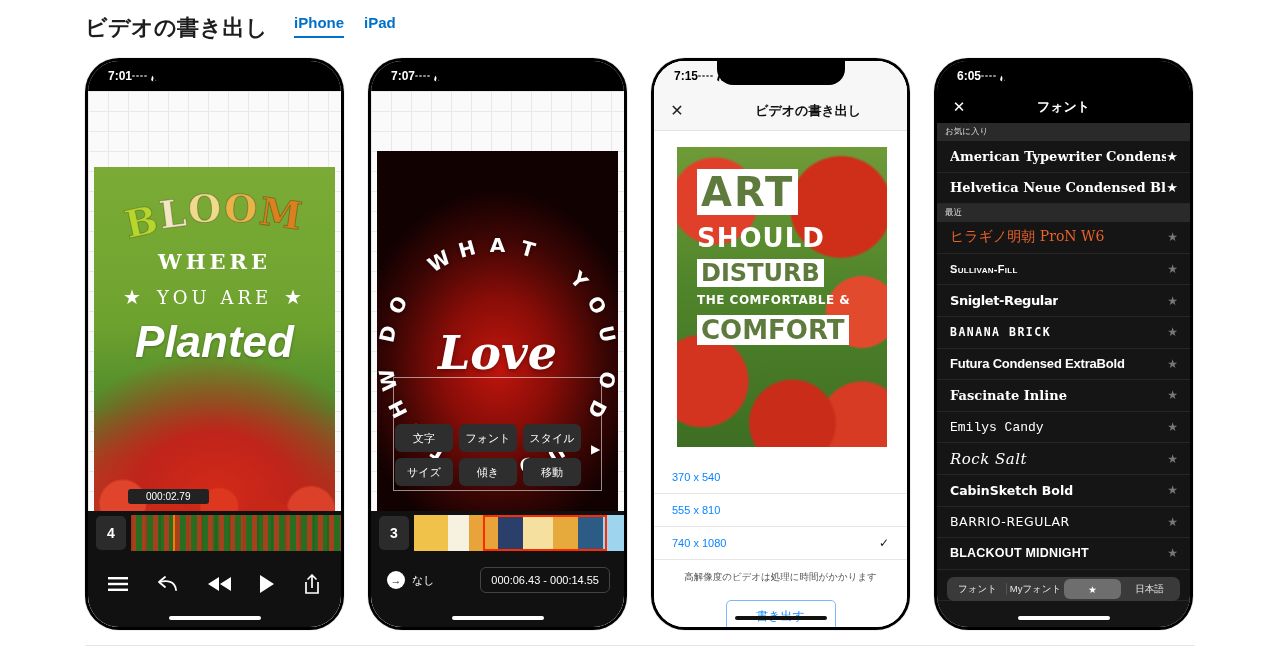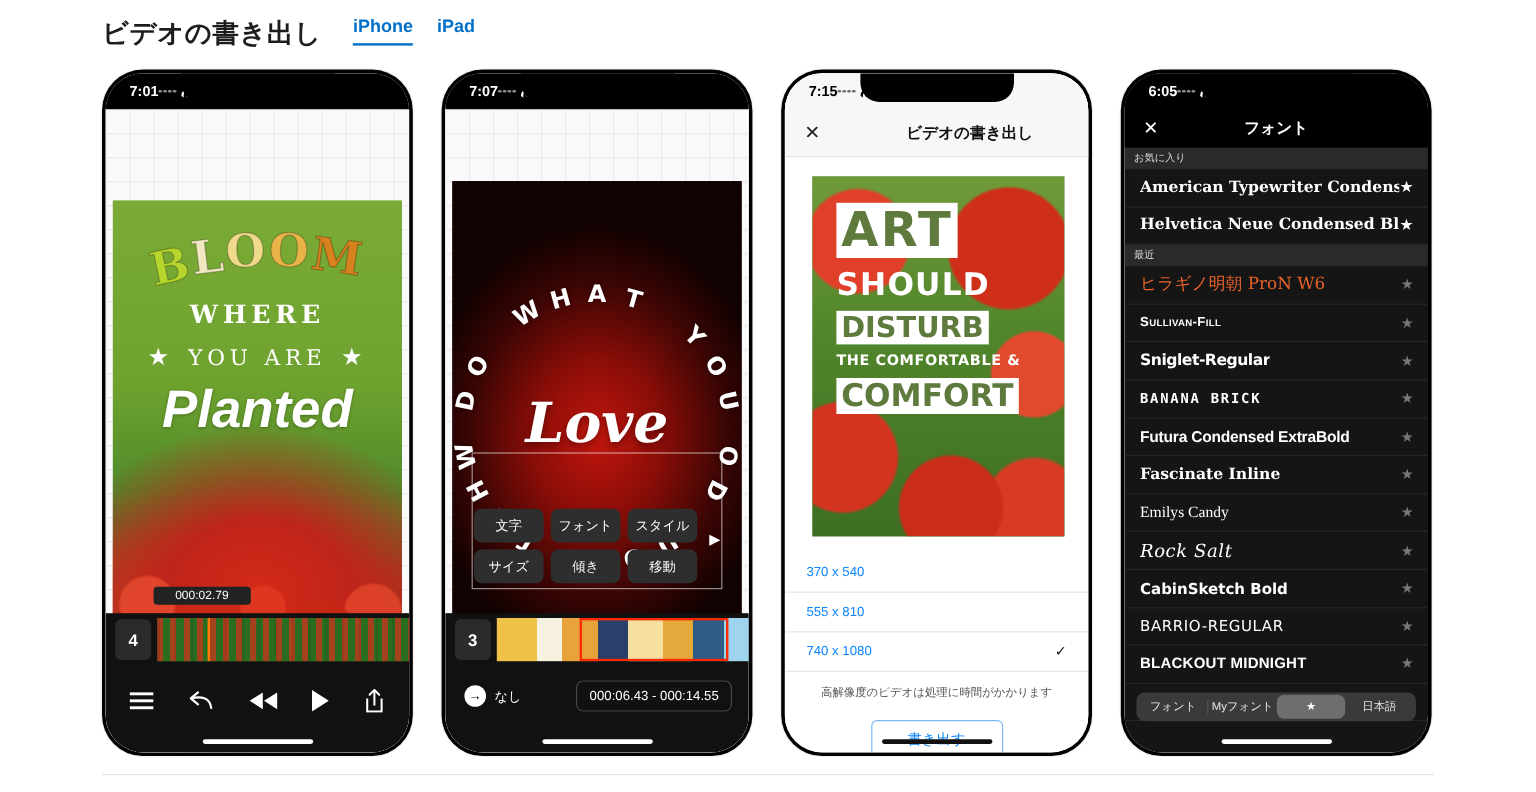--- a/index.html
+++ b/index.html
@@ -225,21 +225,21 @@
   .fl-row.fav .fl-star { color:#fff; font-size:13px; }
   .fl-row.fav .fl-name { font-weight:700; font-family:"DejaVu Serif", serif; }
   .n1 { font-weight:700; font-family:"DejaVu Serif", serif; }
   .n2 { font-weight:700; font-family:"Liberation Sans", sans-serif; }
   .n3 { color:#e8622a !important; font-family:"DejaVu Serif", serif; font-size:14px;}
   .n4 { font-variant:small-caps; font-weight:700; font-size:11px; letter-spacing:.3px;}
   .n5 { font-weight:700; font-family:"DejaVu Sans", sans-serif; letter-spacing:-.4px;}
   .n6 { font-weight:700; font-family:"DejaVu Sans Mono", monospace; letter-spacing:1.5px; font-size:11.5px;}
   .n7 { font-weight:700; font-family:"Liberation Sans", sans-serif; letter-spacing:-.2px;}
   .n8 { font-weight:700; font-family:"DejaVu Serif", serif; }
-  .n9 { font-family:Liberation Serif, serif; font-size:13px;}
+  .n9 { font-family:Liberation Mono, monospace; font-size:13px;}
   .n10{ font-family:"DejaVu Serif", serif; font-style:italic; font-size:15px; letter-spacing:.5px;}
   .n11{ font-weight:700; font-family:"DejaVu Sans", sans-serif; font-size:12.5px;}
   .n12{ font-family:"DejaVu Sans", sans-serif; font-size:12.5px; letter-spacing:.5px;}
   .n13{ font-weight:700; font-family:"Liberation Sans", sans-serif; font-size:12.5px; letter-spacing:.2px;}
   .n14{ font-family:"DejaVu Sans Mono", monospace; font-size:12.5px; letter-spacing:.6px;}
   .segbar { position:absolute; left:10px; right:10px; bottom:26px; height:24px; background:#3a3a3a;
      border-radius:7px; display:flex; padding:2px; z-index:25; }
   .seg { flex:1; display:flex; align-items:center; justify-content:center; font-size:9.5px; color:#e6e6e6;
      border-radius:6px; cursor:pointer;}
   .seg.active { background:#6e6e6e; color:#fff; }

